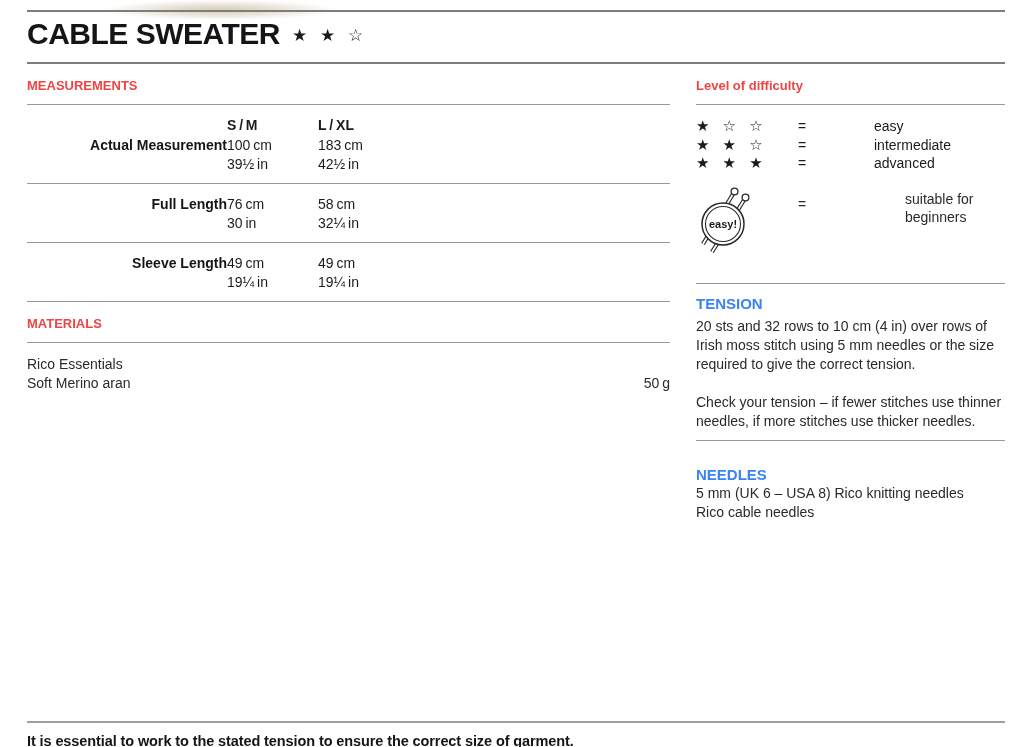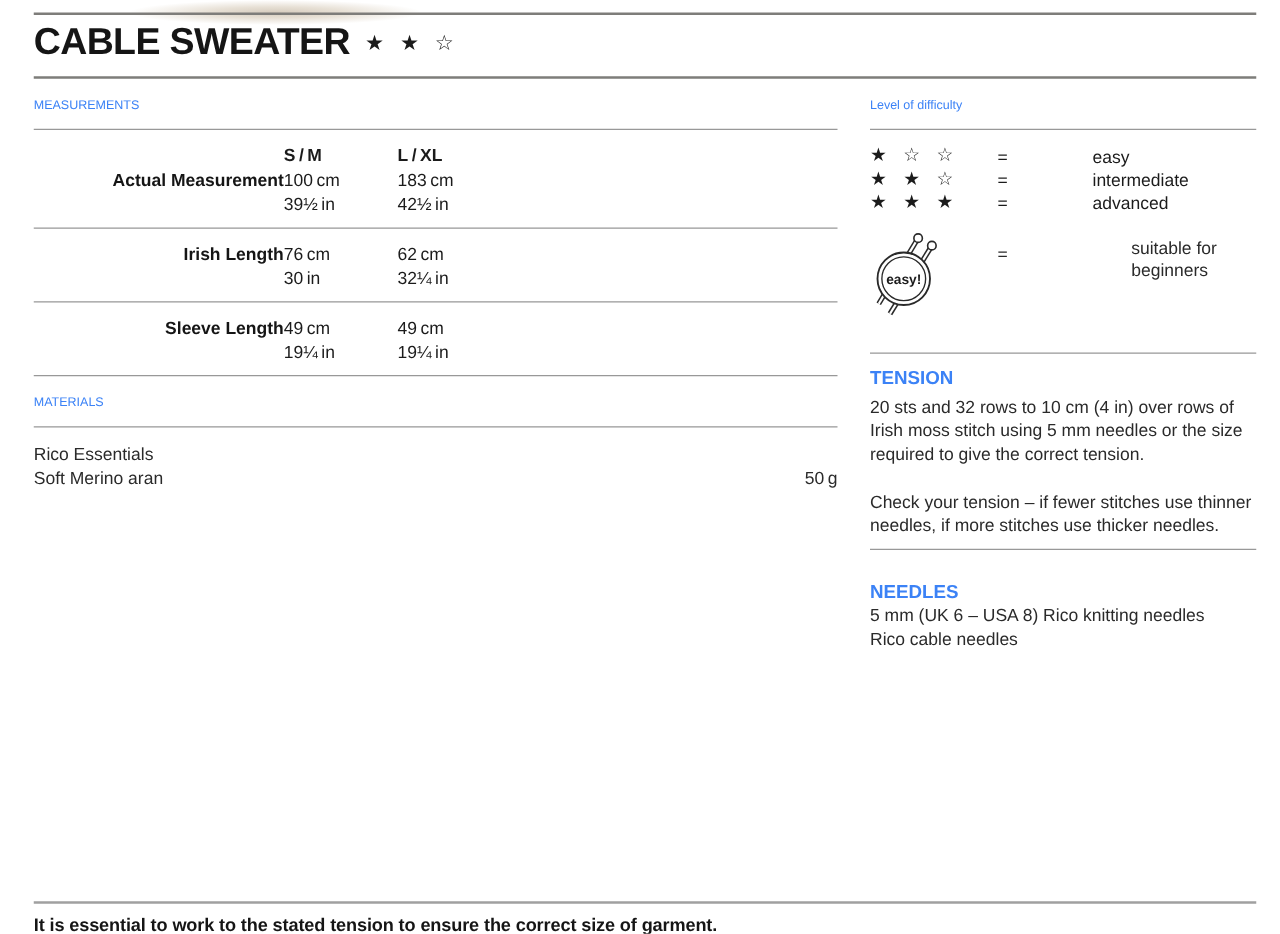--- a/index.html
+++ b/index.html
@@ -32,21 +32,21 @@
   }
   .title-stars { font-size: 17px; letter-spacing: 4px; font-weight: normal;
     position: relative; top: -3px; margin-left: 12px; color: #1b1b1b; }
 
   .columns { display: flex; }
   .col-left  { width: 643px; }
   .col-gap   { width: 26px; }
   .col-right { width: 309px; }
 
   h2.section {
-    font-size: 10px; font-weight: normal; color: #3b82f6;
+    font-size: 13px; font-weight: bold; color: #ef4444;
     margin: 13px 0 10px 0; line-height: 17px;
   }
   h3.sub {
     font-size: 15px; font-weight: bold; color: #3b82f6;
     line-height: 19px;
   }
 
   .body-txt { font-size: 14px; line-height: 19px; color: #2a2a2a; }
 
   
@@ -129,27 +129,27 @@
               <div>183 cm</div>
               <div>42½ in</div>
             </div>
             <div></div>
           </div>
         </div>
         <hr class="rule">
 
         <div class="meas-section">
           <div class="meas-grid">
-            <div class="row-label">Irish Length</div>
+            <div class="row-label">Full Length</div>
             <div class="val-stack">
               <div>76 cm</div>
               <div>30 in</div>
             </div>
             <div class="val-stack">
-              <div>62 cm</div>
+              <div>58 cm</div>
               <div>32¼ in</div>
             </div>
             <div></div>
           </div>
         </div>
         <hr class="rule">
 
         <div class="meas-section">
           <div class="meas-grid">
             <div class="row-label">Sleeve Length</div>

